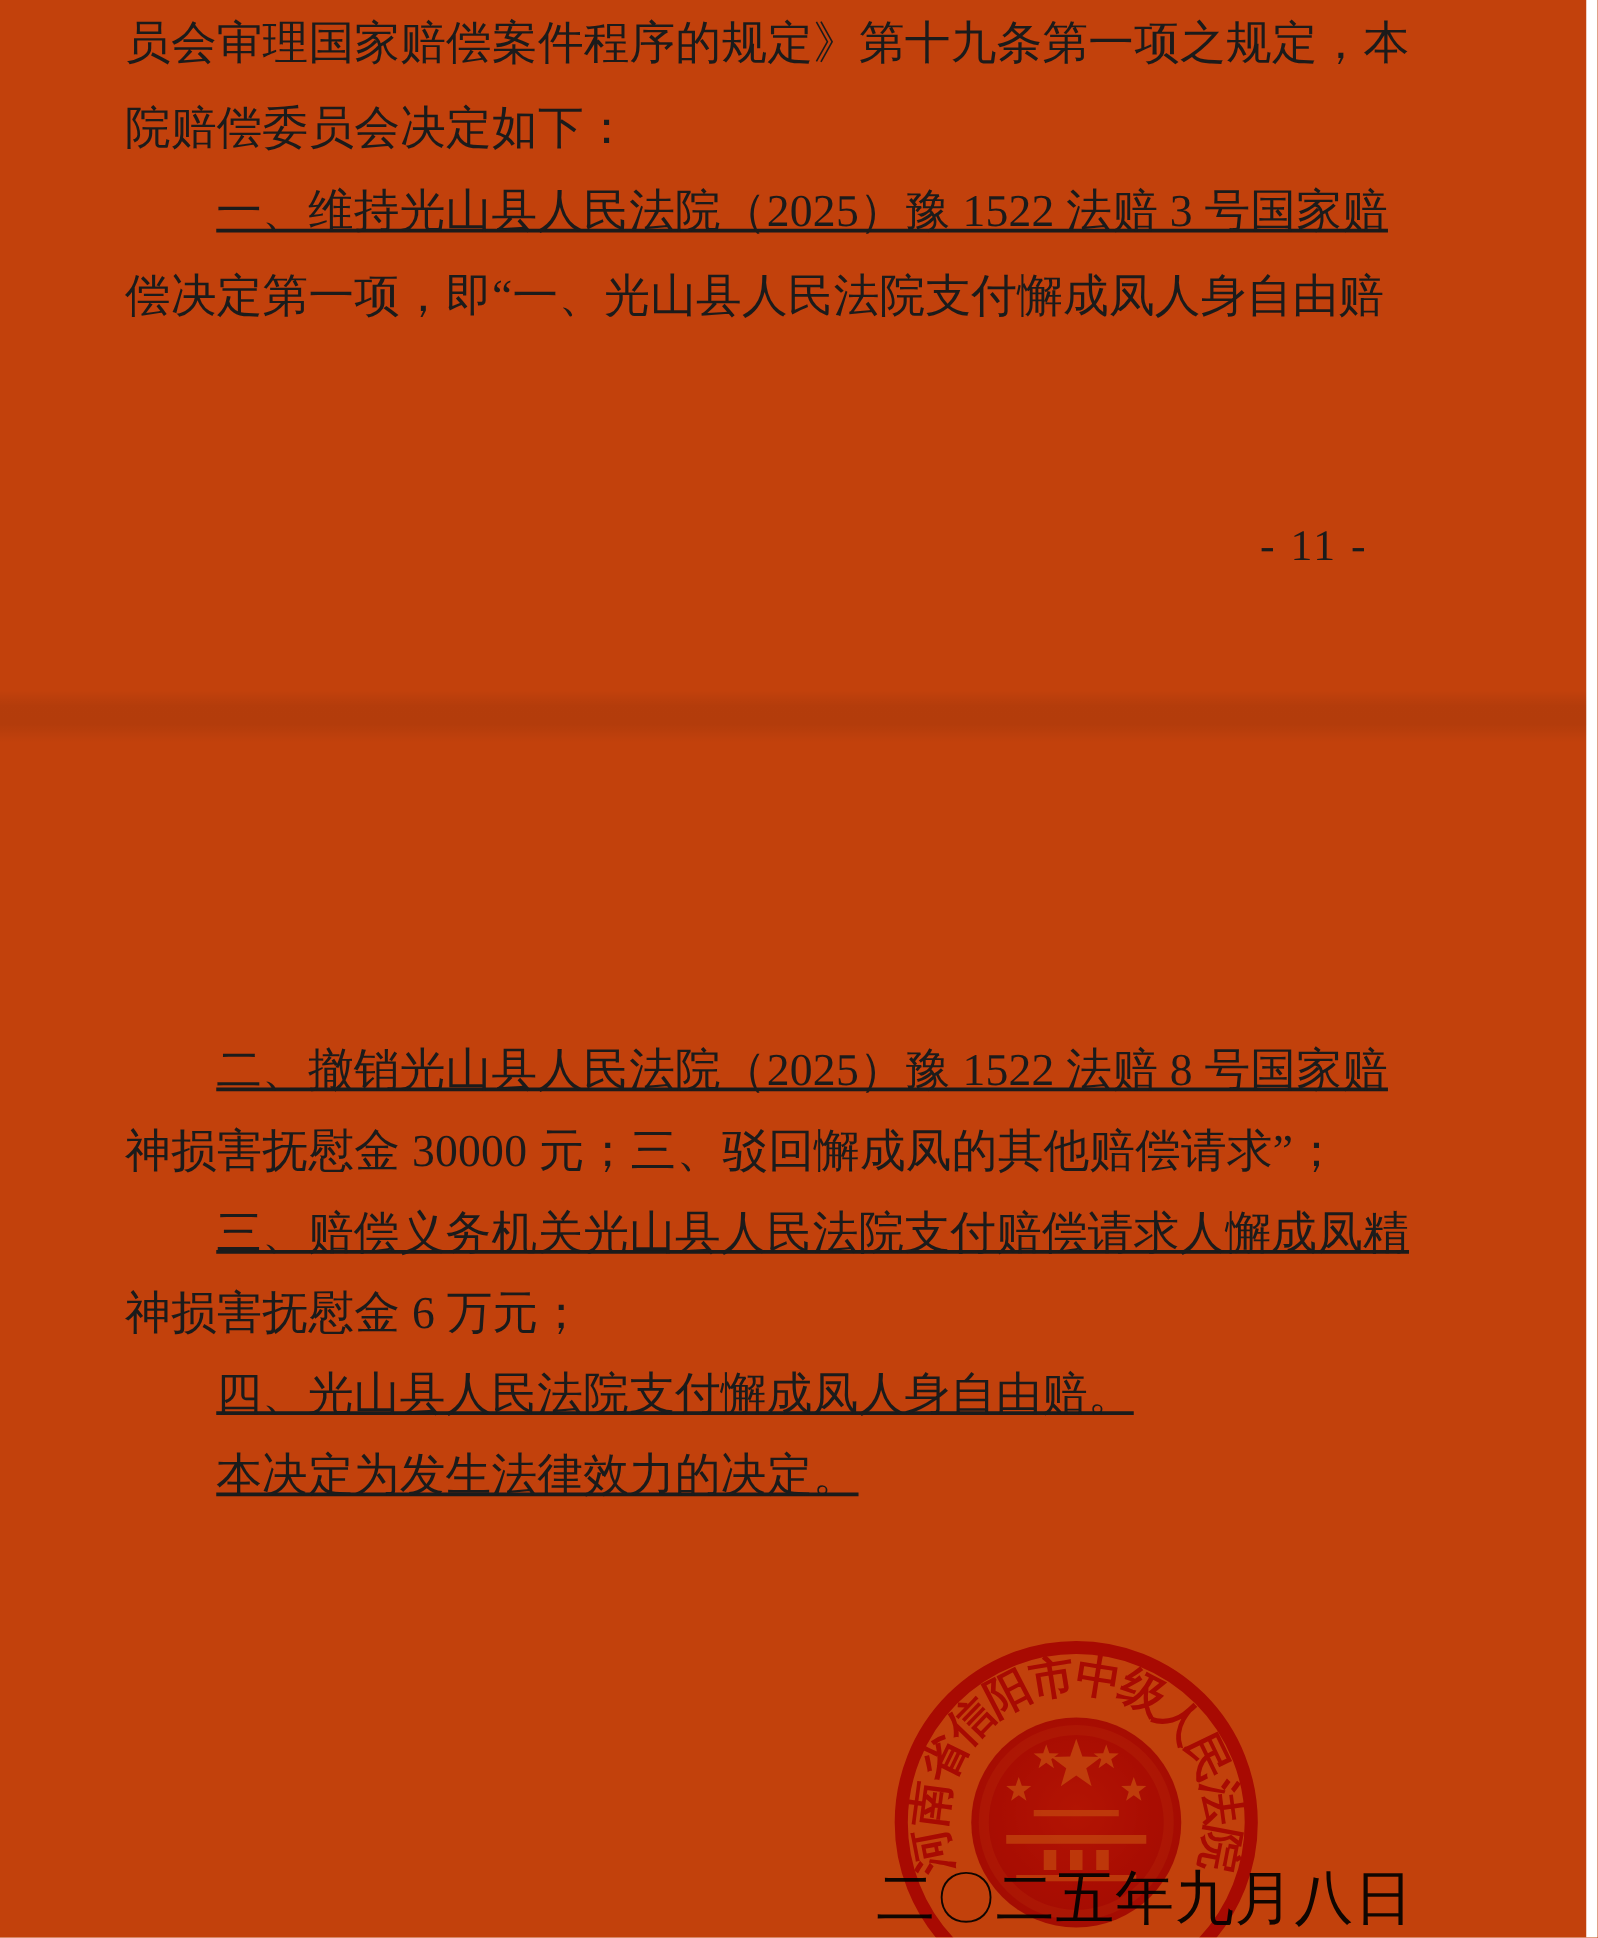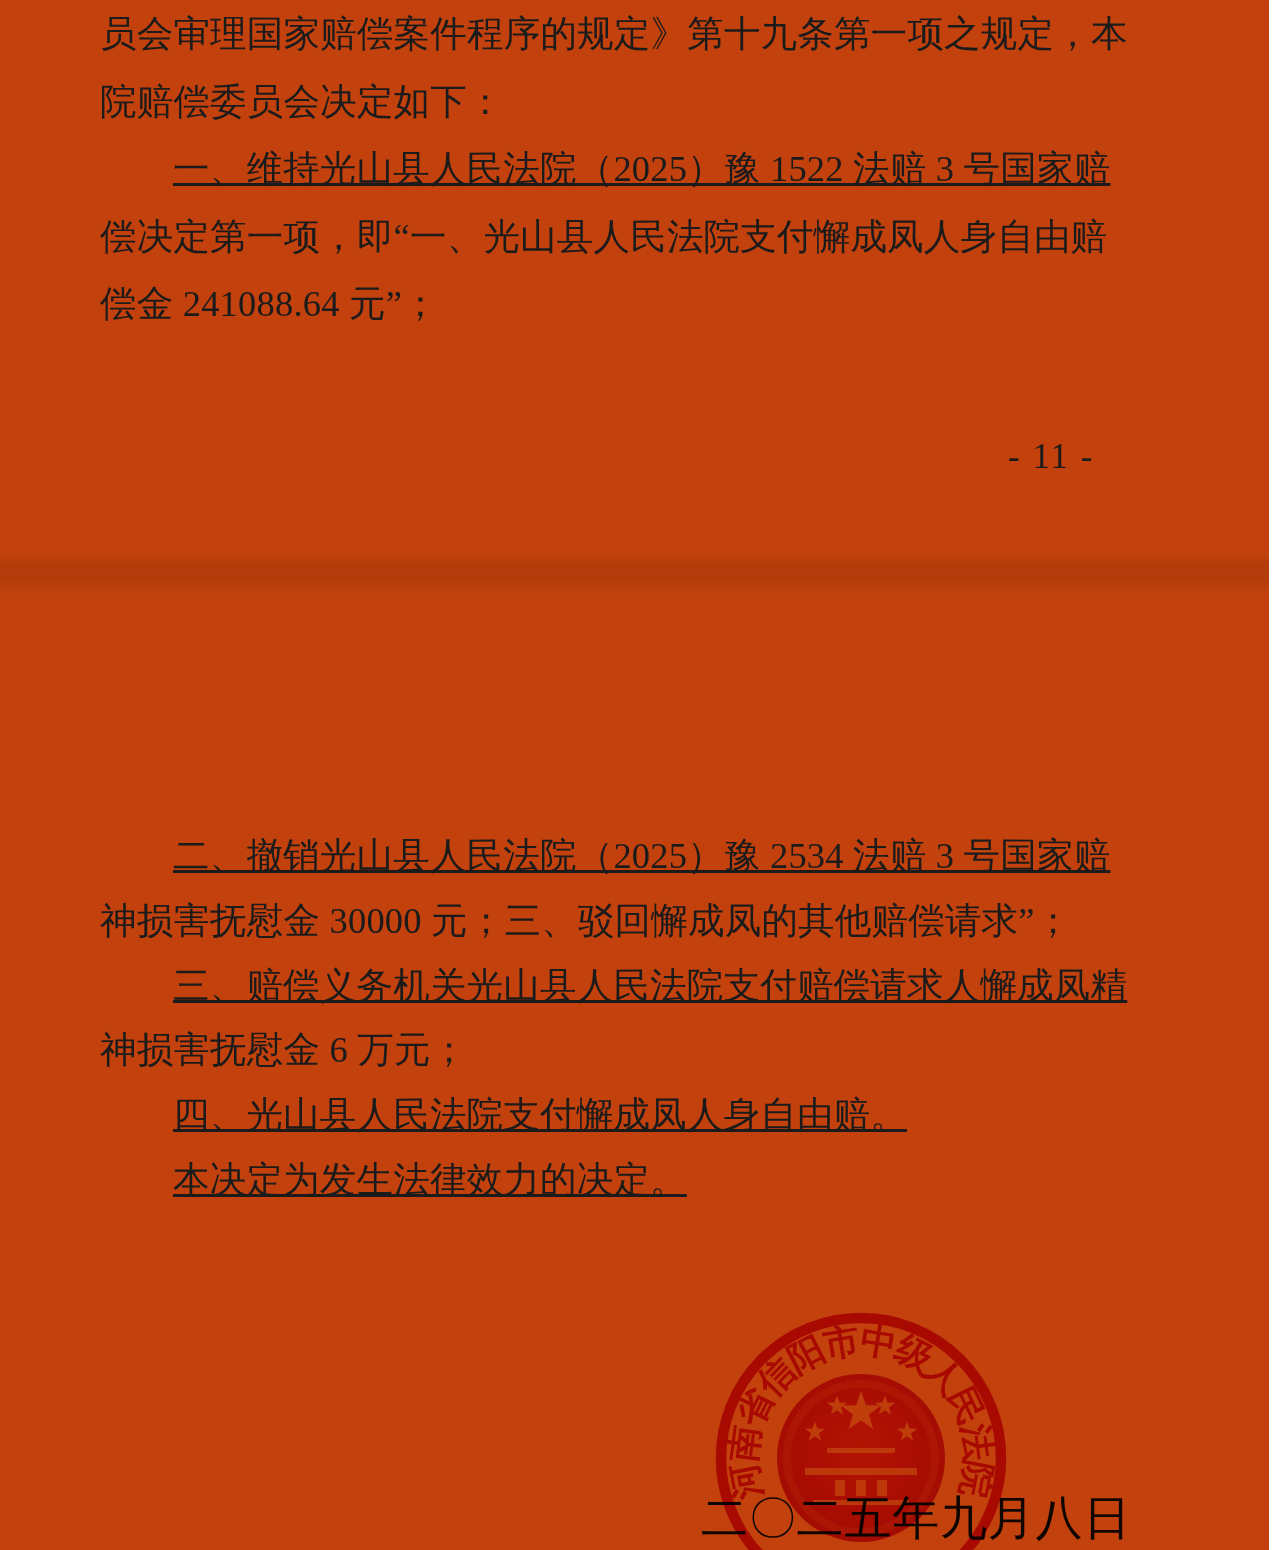--- a/index.html
+++ b/index.html
@@ -20,21 +20,21 @@
     letter-spacing: 0.2px;
     white-space: nowrap;
   }
   .p1 { top: 0; line-height: 67.5px; }
   .p2 { top: 824px; line-height: 64.8px; }
   .line { display: block; }
   .ind { padding-left: 73px; text-decoration: underline; }
   .page-number {
     position: absolute;
     left: 1008px;
-    top: 437px;
+    top: 417px;
     font-size: 35px;
     letter-spacing: 2px;
     white-space: nowrap;
   }
   .page-break {
     position: absolute;
     left: 0;
     top: 552px;
     width: 1278px;
     height: 42px;
@@ -70,29 +70,28 @@
 </head>
 <body>
 
 <div class="screen">
 
   <div class="textblock p1">
     <span class="line">员会审理国家赔偿案件程序的规定》第十九条第一项之规定，本</span>
     <span class="line">院赔偿委员会决定如下：</span>
     <span class="line ind">一、维持光山县人民法院（2025）豫 1522 法赔 3 号国家赔</span>
     <span class="line">偿决定第一项，即“一、光山县人民法院支付懈成凤人身自由赔</span>
-    <span class="line">偿金 241088.64 元”；</span>
   </div>
 
   <div class="page-number">- 11 -</div>
 
   <div class="page-break"></div>
 
   <div class="textblock p2">
-    <span class="line ind">二、撤销光山县人民法院（2025）豫 2534 法赔 3 号国家赔</span>
+    <span class="line ind">二、撤销光山县人民法院（2025）豫 1522 法赔 8 号国家赔</span>
     <span class="line">神损害抚慰金 30000 元；三、驳回懈成凤的其他赔偿请求”；</span>
     <span class="line ind">三、赔偿义务机关光山县人民法院支付赔偿请求人懈成凤精</span>
     <span class="line">神损害抚慰金 6 万元；</span>
     <span class="line ind">四、光山县人民法院支付懈成凤人身自由赔。</span>
     <span class="line ind">本决定为发生法律效力的决定。</span>
   </div>
 
   <div class="decision-date">二〇二五年九月八日</div>
 
   <svg class="seal" width="320" height="320" viewBox="0 0 320 320">

